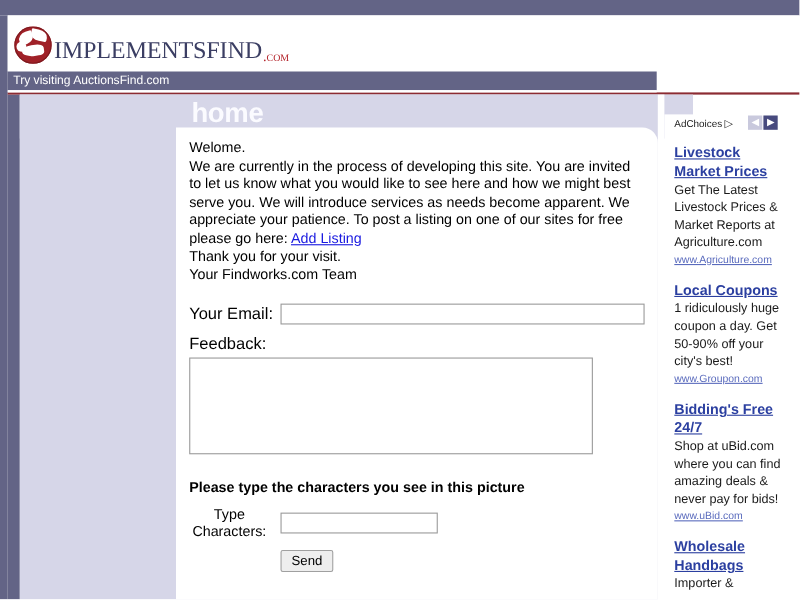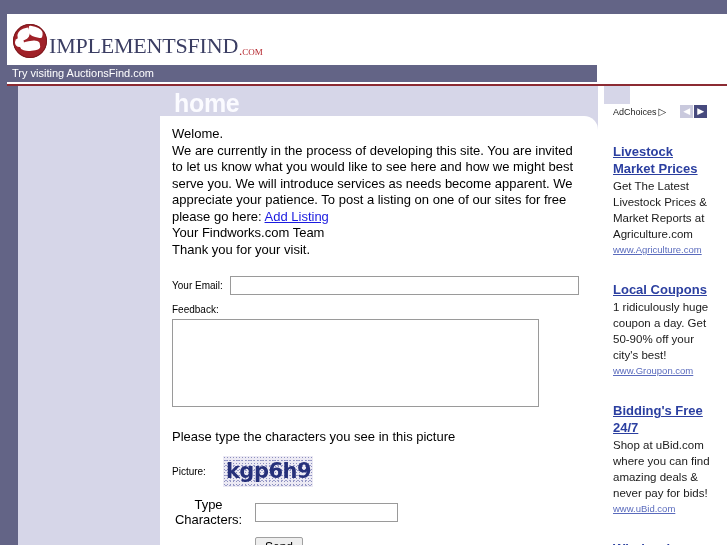--- a/index.html
+++ b/index.html
@@ -199,21 +199,21 @@
   }
 
   
   .form-block { margin-top: 18px; }
   .row-email {
     display: flex;
     align-items: center;
     gap: 7px;
   }
   .lbl {
-    font-size: 10px;
+    font-size: 15px;
     color: #000;
     white-space: nowrap;
   }
   .txt-input {
     border: 1px solid #9a9a9a;
     background: #ffffff;
     height: 19px;
     font-size: 12px;
     font-family: "Liberation Sans", sans-serif;
     padding: 0 3px;
@@ -232,21 +232,21 @@
     resize: none;
     font-size: 12px;
     font-family: "Liberation Sans", sans-serif;
     outline: none;
     display: block;
   }
 
   .captcha-head {
     margin-top: 22px;
     font-size: 13px;
-    font-weight: normal;
+    font-weight: bold;
     color: #000;
   }
 
   .row-picture {
     margin-top: 12px;
     display: flex;
     align-items: center;
     gap: 17px;
   }
   .captcha-img {
@@ -339,21 +339,21 @@
   .nav-arrow {
     width: 13px; height: 13px;
     font-size: 9px;
     line-height: 13px;
     text-align: center;
     color: #ffffff;
   }
   .nav-arrow.prev { background: #c9c9dd; color: #ffffff; }
   .nav-arrow.next { background: #474a7e; color: #ffffff; }
 
-  .ad-unit { margin-top: 24px; padding-left: 9px; width: 114px; }
+  .ad-unit { margin-top: 11px; padding-left: 9px; width: 114px; }
   .ad-title {
     font-size: 13px;
     font-weight: bold;
     color: #2b3fa0;
     text-decoration: underline;
     line-height: 17px;
     display: block;
   }
   .ad-desc {
     font-size: 11.5px;
@@ -411,43 +411,36 @@
     <div class="home-banner">
       <div class="home-title">home</div>
     </div>
 
     <div class="content-card">
       <div class="card-pad">
 
         <div class="body-text">
           <p>Welome.</p>
           <p><span>We are currently in the process of developing this site. You are invited to let us know what you would like to see here and how we might best serve you. We will introduce services as needs become apparent. We appreciate your patience. To post a listing on one of our sites for free please go here: </span><a href="#">Add Listing</a></p>
+          <p>Thank you for your visit.</p>
           <p>Your Findworks.com Team</p>
-          <p>Thank you for your visit.</p>
         </div>
 
         <div class="form-block">
 
           <div class="row-email">
             <span class="lbl">Your Email:</span>
             <input class="txt-input inp-email" type="text" placeholder="" style="">
           </div>
 
           <span class="lbl lbl-feedback">Feedback:</span>
           <textarea class="feedback-area" placeholder="" style=""></textarea>
 
           <div class="captcha-head">Please type the characters you see in this picture</div>
 
-          <div class="row-picture">
-            <span class="lbl">Picture:</span>
-            <div class="captcha-img">
-              <div class="captcha-noise"></div>
-              <div class="captcha-text">kgp6h9</div>
-            </div>
-          </div>
 
           <div class="row-chars">
             <span class="lbl-two-line"><span>Type</span><br><span>Characters:</span></span>
             <input class="txt-input inp-chars" type="text" placeholder="" style="">
           </div>
 
           <div class="send-row">
             <button class="send-btn">Send</button>
           </div>
 

